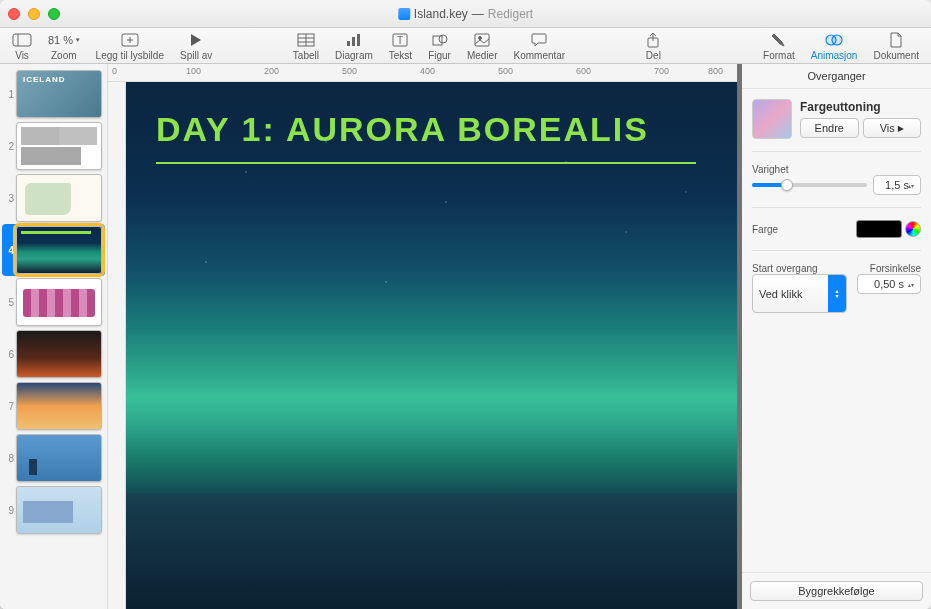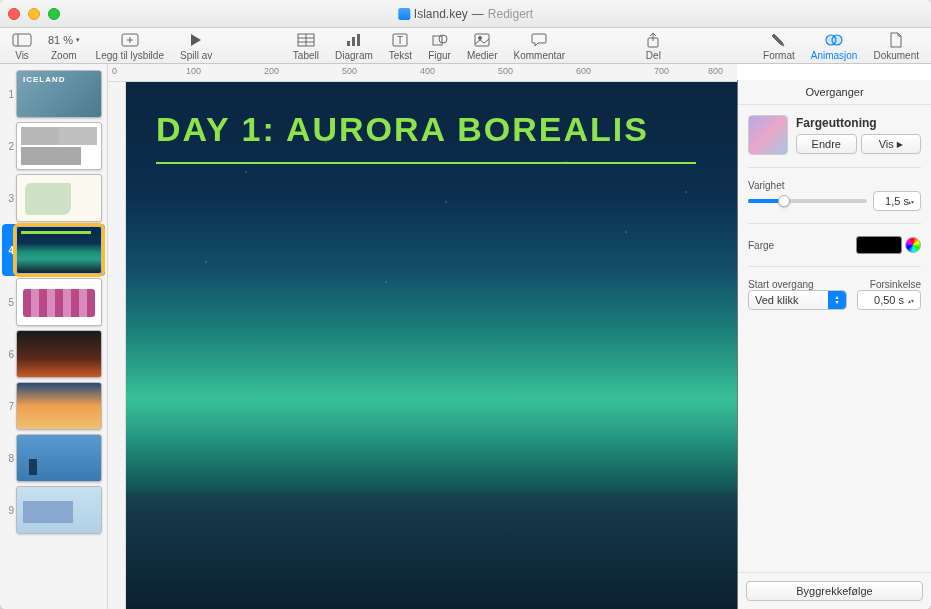--- a/index.html
+++ b/index.html
@@ -75,21 +75,21 @@
  radial-gradient(1px 1px at 320px 120px,#fff,transparent),
  radial-gradient(1px 1px at 440px 80px,#fff,transparent),
  radial-gradient(1px 1px at 80px 180px,#fff,transparent),
  radial-gradient(1px 1px at 260px 200px,#fff,transparent),
  radial-gradient(1px 1px at 500px 150px,#fff,transparent),
  radial-gradient(1px 1px at 380px 40px,#fff,transparent),
  radial-gradient(1px 1px at 560px 110px,#fff,transparent);
  opacity:0.5; pointer-events:none; }
 
 
-.inspector { width:194px; background:#f6f6f6; border-left:1px solid #737373; font-size:11px; color:#333; display:flex; flex-direction:column;margin-top:16px; }
+.inspector { width:194px; background:#f6f6f6; border-left:5px solid #737373; font-size:11px; color:#333; display:flex; flex-direction:column; }
 .insp-header { text-align:center; padding:6px 0; font-size:11px; color:#333; border-bottom:1px solid #e4e4e4; }
 .insp-body { padding:10px 10px; display:flex; flex-direction:column; gap:10px; flex:1; }
 .effect-row { display:flex; align-items:center; gap:8px; }
 .effect-swatch { width:40px; height:40px; border-radius:4px; background:linear-gradient(135deg,#b8a8e8,#e8a8c8,#a8c8e8); border:1px solid #ccc; }
 .effect-col { flex:1; display:flex; flex-direction:column; gap:4px;justify-content:space-between; }
 .effect-name { font-weight:600; font-size:12px; }
 .btn-row { display:flex; gap:4px; }
 .mac-btn { flex:1; height:20px; background:linear-gradient(#fff,#f0f0f0); border:1px solid #c4c4c4; border-radius:4px; font-size:11px; display:flex; align-items:center; justify-content:center; cursor:default; }
 .mac-btn .tri { font-size:8px; margin-left:3px; }
 
@@ -100,21 +100,21 @@
 .slider .knob { position:absolute; left:30%; top:50%; transform:translate(-50%,-50%); width:12px; height:12px; background:#fff; border:1px solid #b0b0b0; border-radius:50%; box-shadow:0 1px 2px rgba(0,0,0,0.2); }
 .stepper { width:48px; height:20px; background:#fff; border:1px solid #c4c4c4; border-radius:4px; display:flex; align-items:center; justify-content:center; font-size:11px; position:relative; }
 .stepper .arrows{ position:absolute; right:2px; top:0; bottom:0; width:10px; display:flex; flex-direction:column; font-size:6px; color:#666; justify-content:center; }
 
 .color-row { display:flex; align-items:center; justify-content:space-between; }
 .color-well { width:46px; height:18px; background:#000; border:1px solid #888; border-radius:3px; position:relative; }
 .color-wheel { width:16px; height:16px; border-radius:50%; background:conic-gradient(red,yellow,lime,cyan,blue,magenta,red); border:1px solid #aaa; margin-left:3px; }
 
 .two-col { display:flex; gap:10px; }
 .two-col > div { flex:1; }
-.mac-select { height:20px; background:linear-gradient(#fff,#f2f2f2); border:1px solid #c4c4c4; border-radius:4px; font-size:11px; display:flex; align-items:center; padding:0 6px; position:relative; }
+.mac-select { height:39px; background:linear-gradient(#fff,#f2f2f2); border:1px solid #c4c4c4; border-radius:4px; font-size:11px; display:flex; align-items:center; padding:0 6px; position:relative; }
 .mac-select .chev { position:absolute; right:0; top:0; bottom:0; width:18px; background:#0a84ff; border-radius:0 4px 4px 0; display:flex; flex-direction:column; align-items:center; justify-content:center; color:#fff; font-size:6px; line-height:5px; }
 
 .insp-footer { padding:8px; border-top:1px solid #e4e4e4; }
 .insp-footer .mac-btn { width:100%; }
 
 hr.sep { border:none; border-top:1px solid #e0e0e0; margin:2px 0; }
 
 svg { display:block; }
 </style>
 </head>

